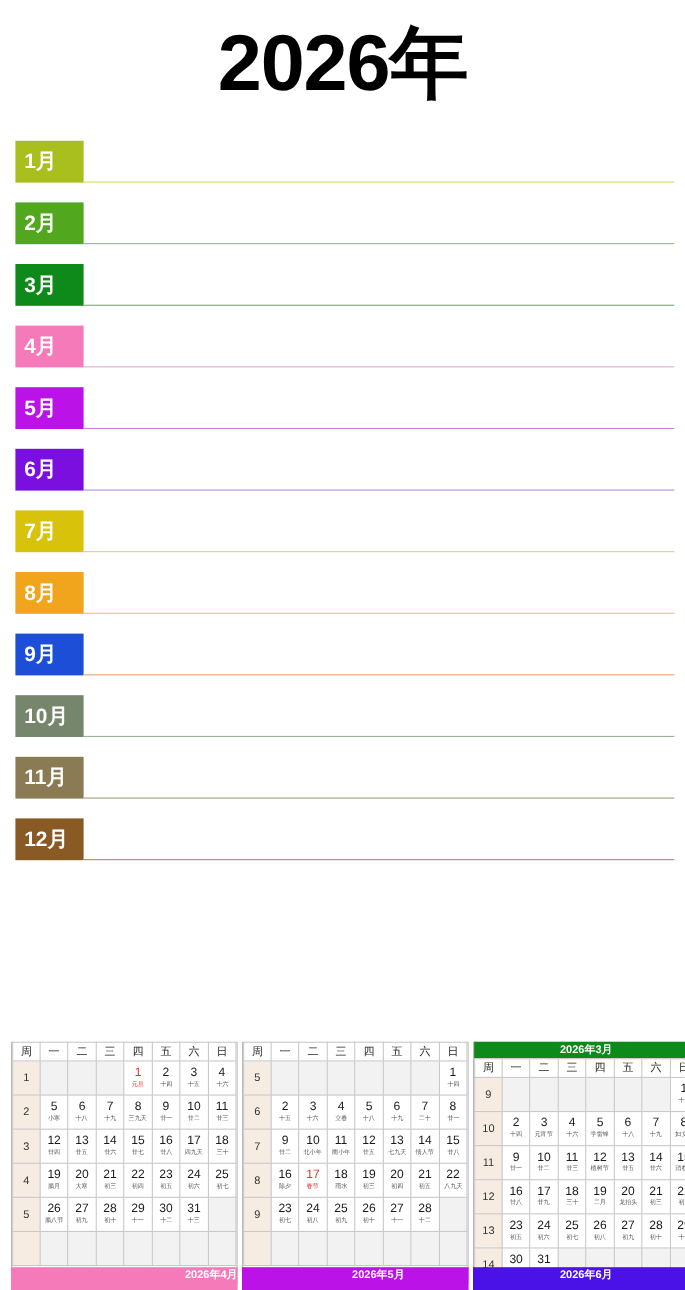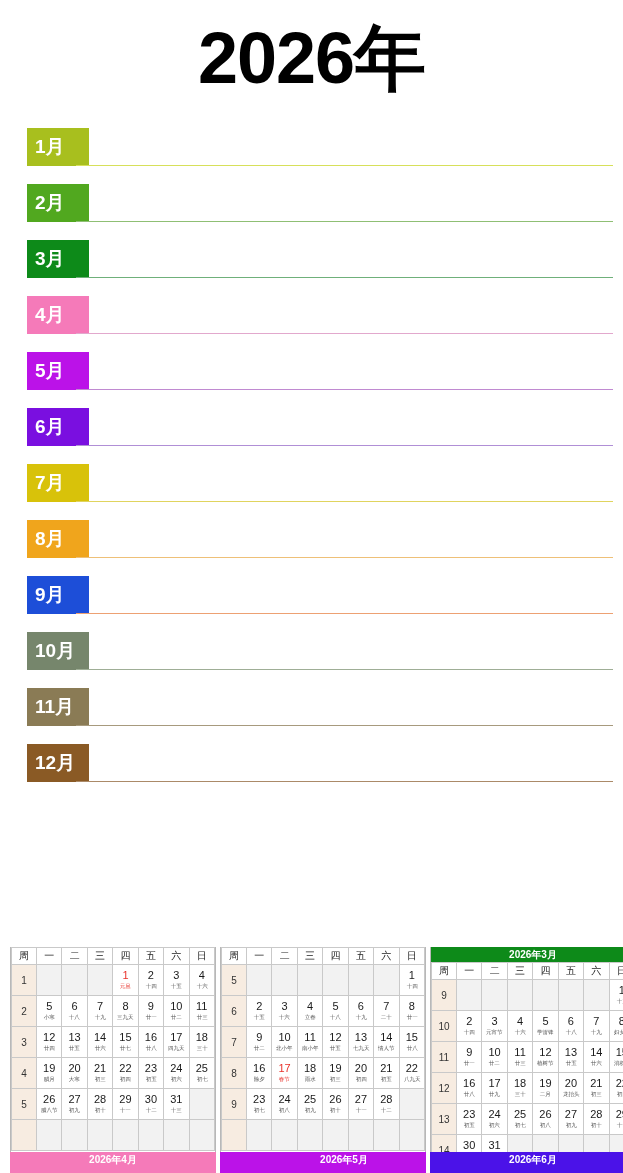--- a/index.html
+++ b/index.html
@@ -53,21 +53,20 @@
     top: 0;
     width: 62px;
     height: 38px;
     box-sizing: border-box;
     display: flex;
     align-items: center;
     padding-left: 8px;
     color: #ffffff;
     font-size: 19px;
     font-weight: bold;
-    margin-left: 13px;
   }
   .planner-line {
     position: absolute;
     left: 62px;
     right: 0;
     top: 37px;
     height: 1px;
   }
 
   
@@ -832,21 +831,21 @@
               <span class="d-lun"></span>
             </td>
           </tr>
         </tbody>
       </table>
     </div>
   </div>
 
 <div id="calendars-next">
     <div class="cal-next">
-      <div class="cal-title" style="background: rgb(245, 122, 185);">2026年4月</div>
+      <div class="cal-title" style="background: rgb(245, 122, 185); text-align: right;">2026年4月</div>
     </div>
     <div class="cal-next">
       <div class="cal-title" style="background: rgb(187, 18, 232); padding-left: 42px;">2026年5月</div>
     </div>
     <div class="cal-next">
       <div class="cal-title" style="background: rgb(75, 18, 232);">2026年6月</div>
     </div>
   </div>
 
 </body></html>

